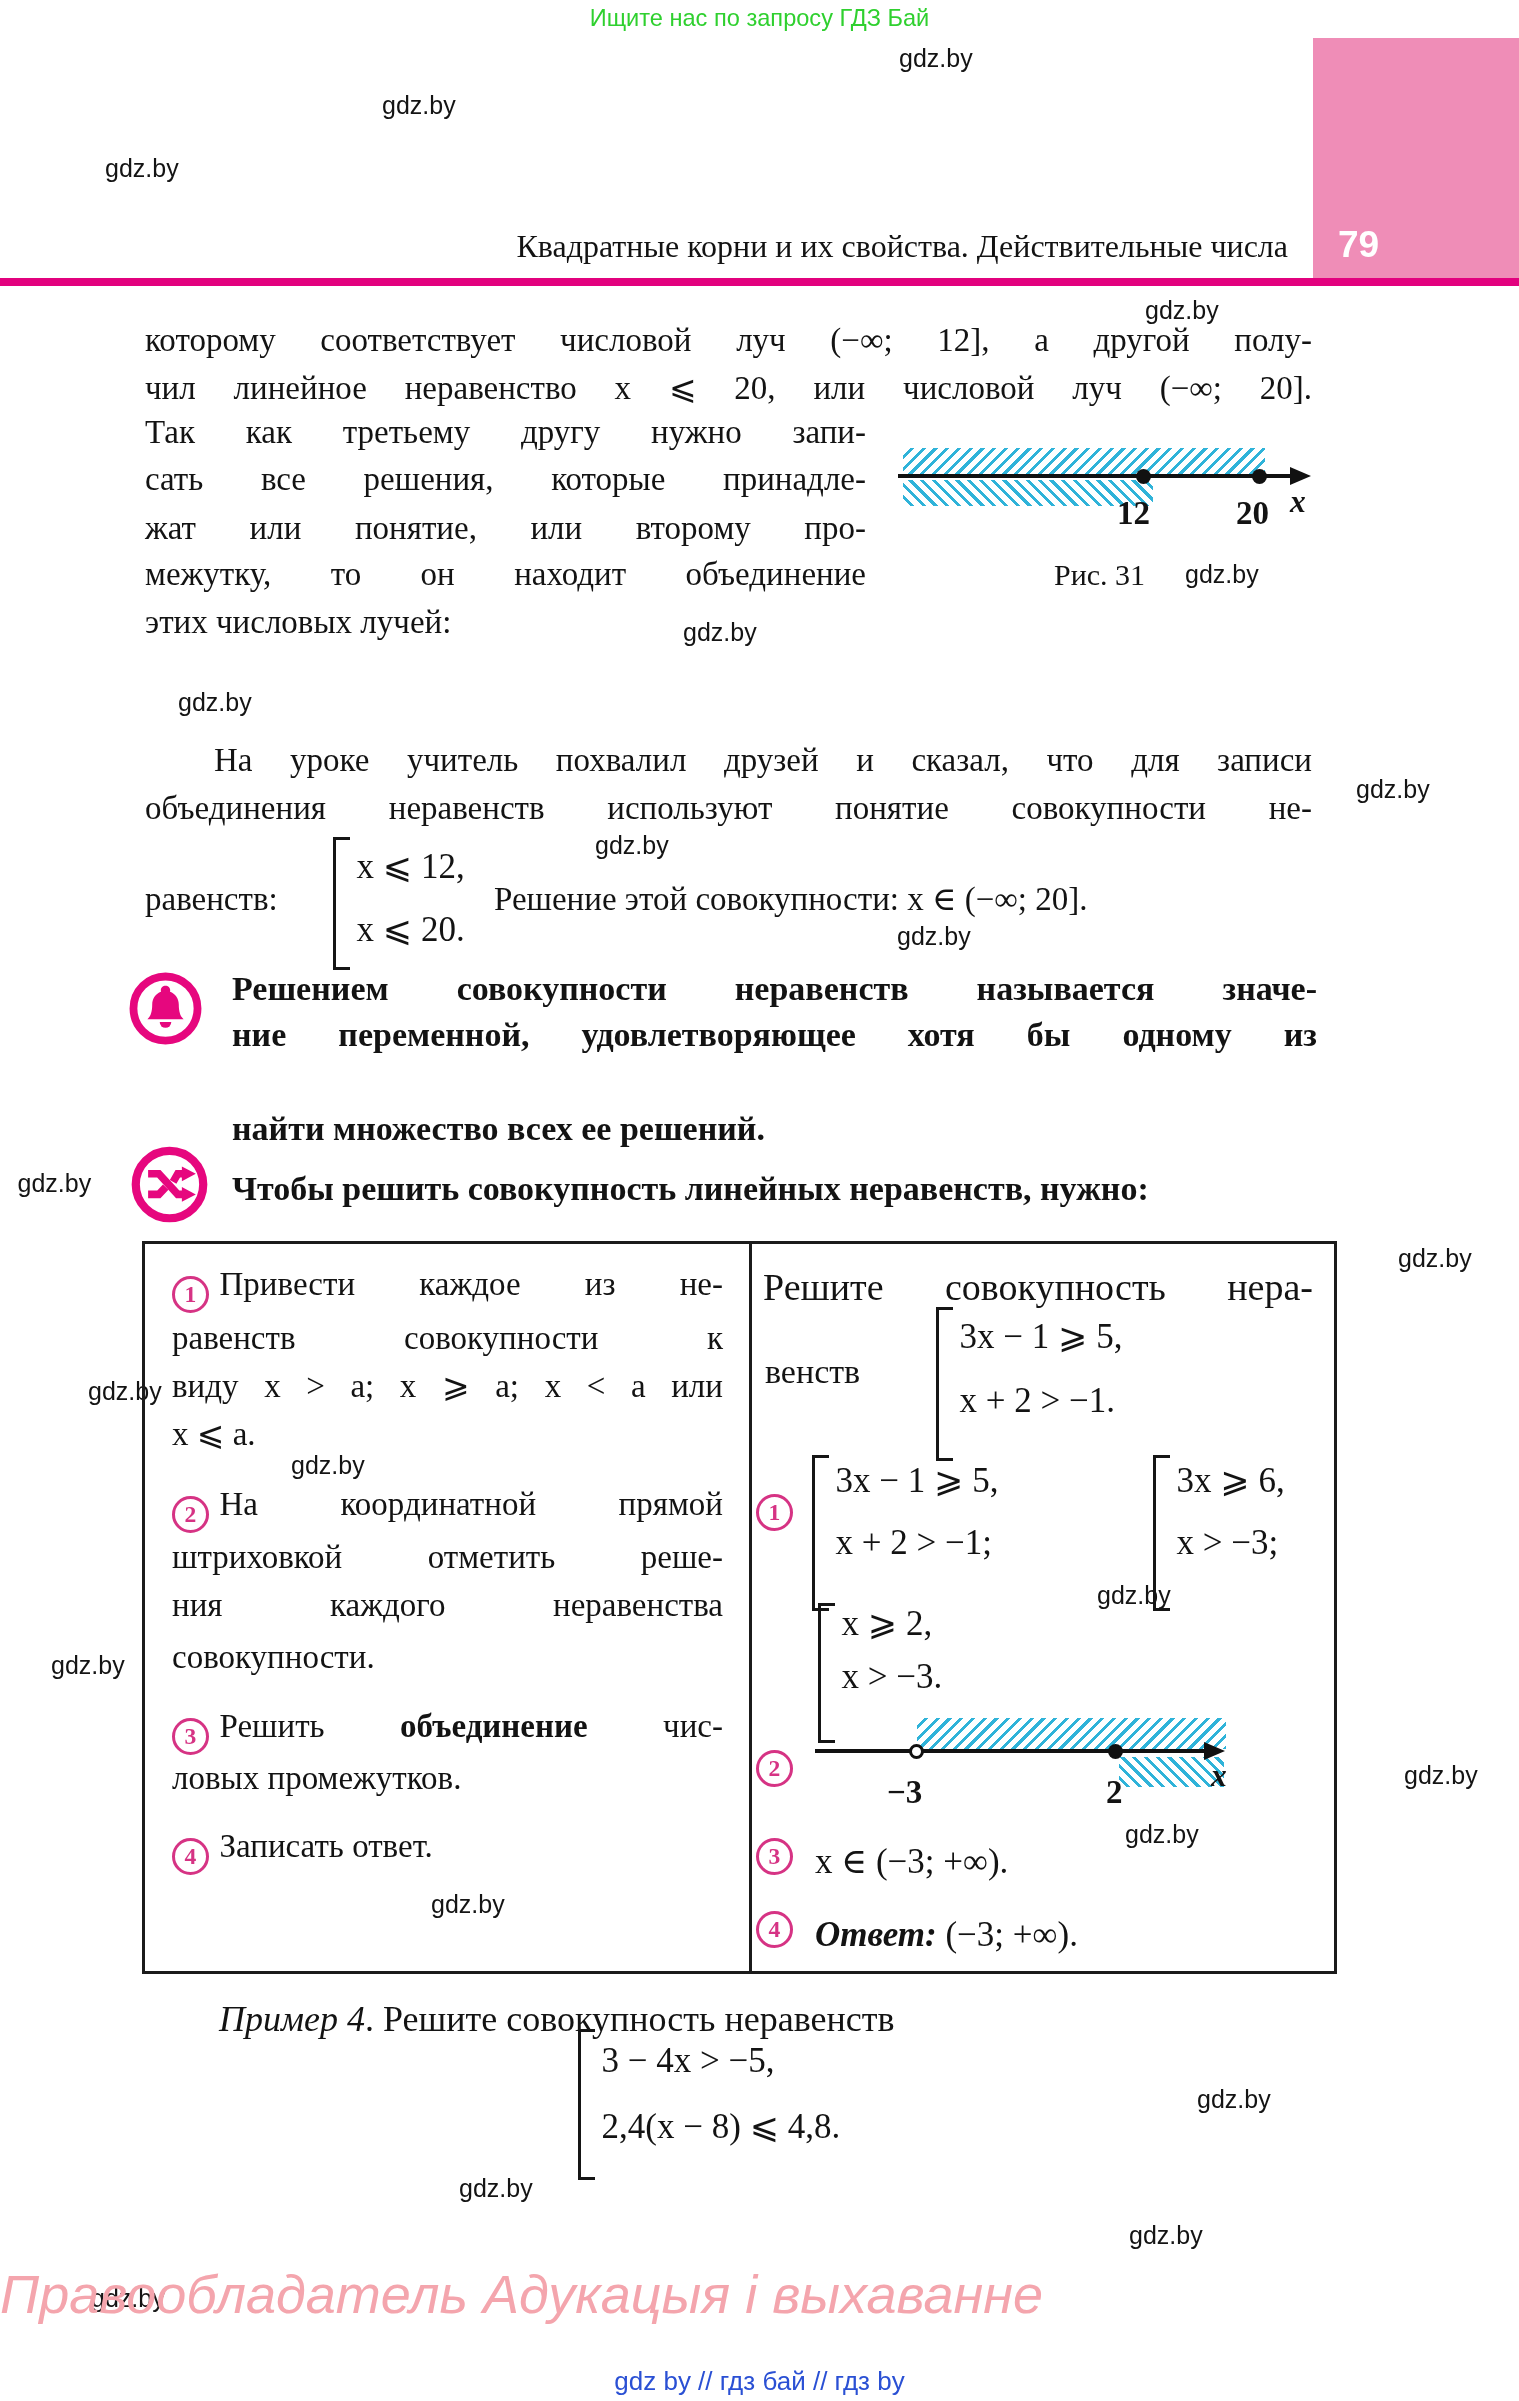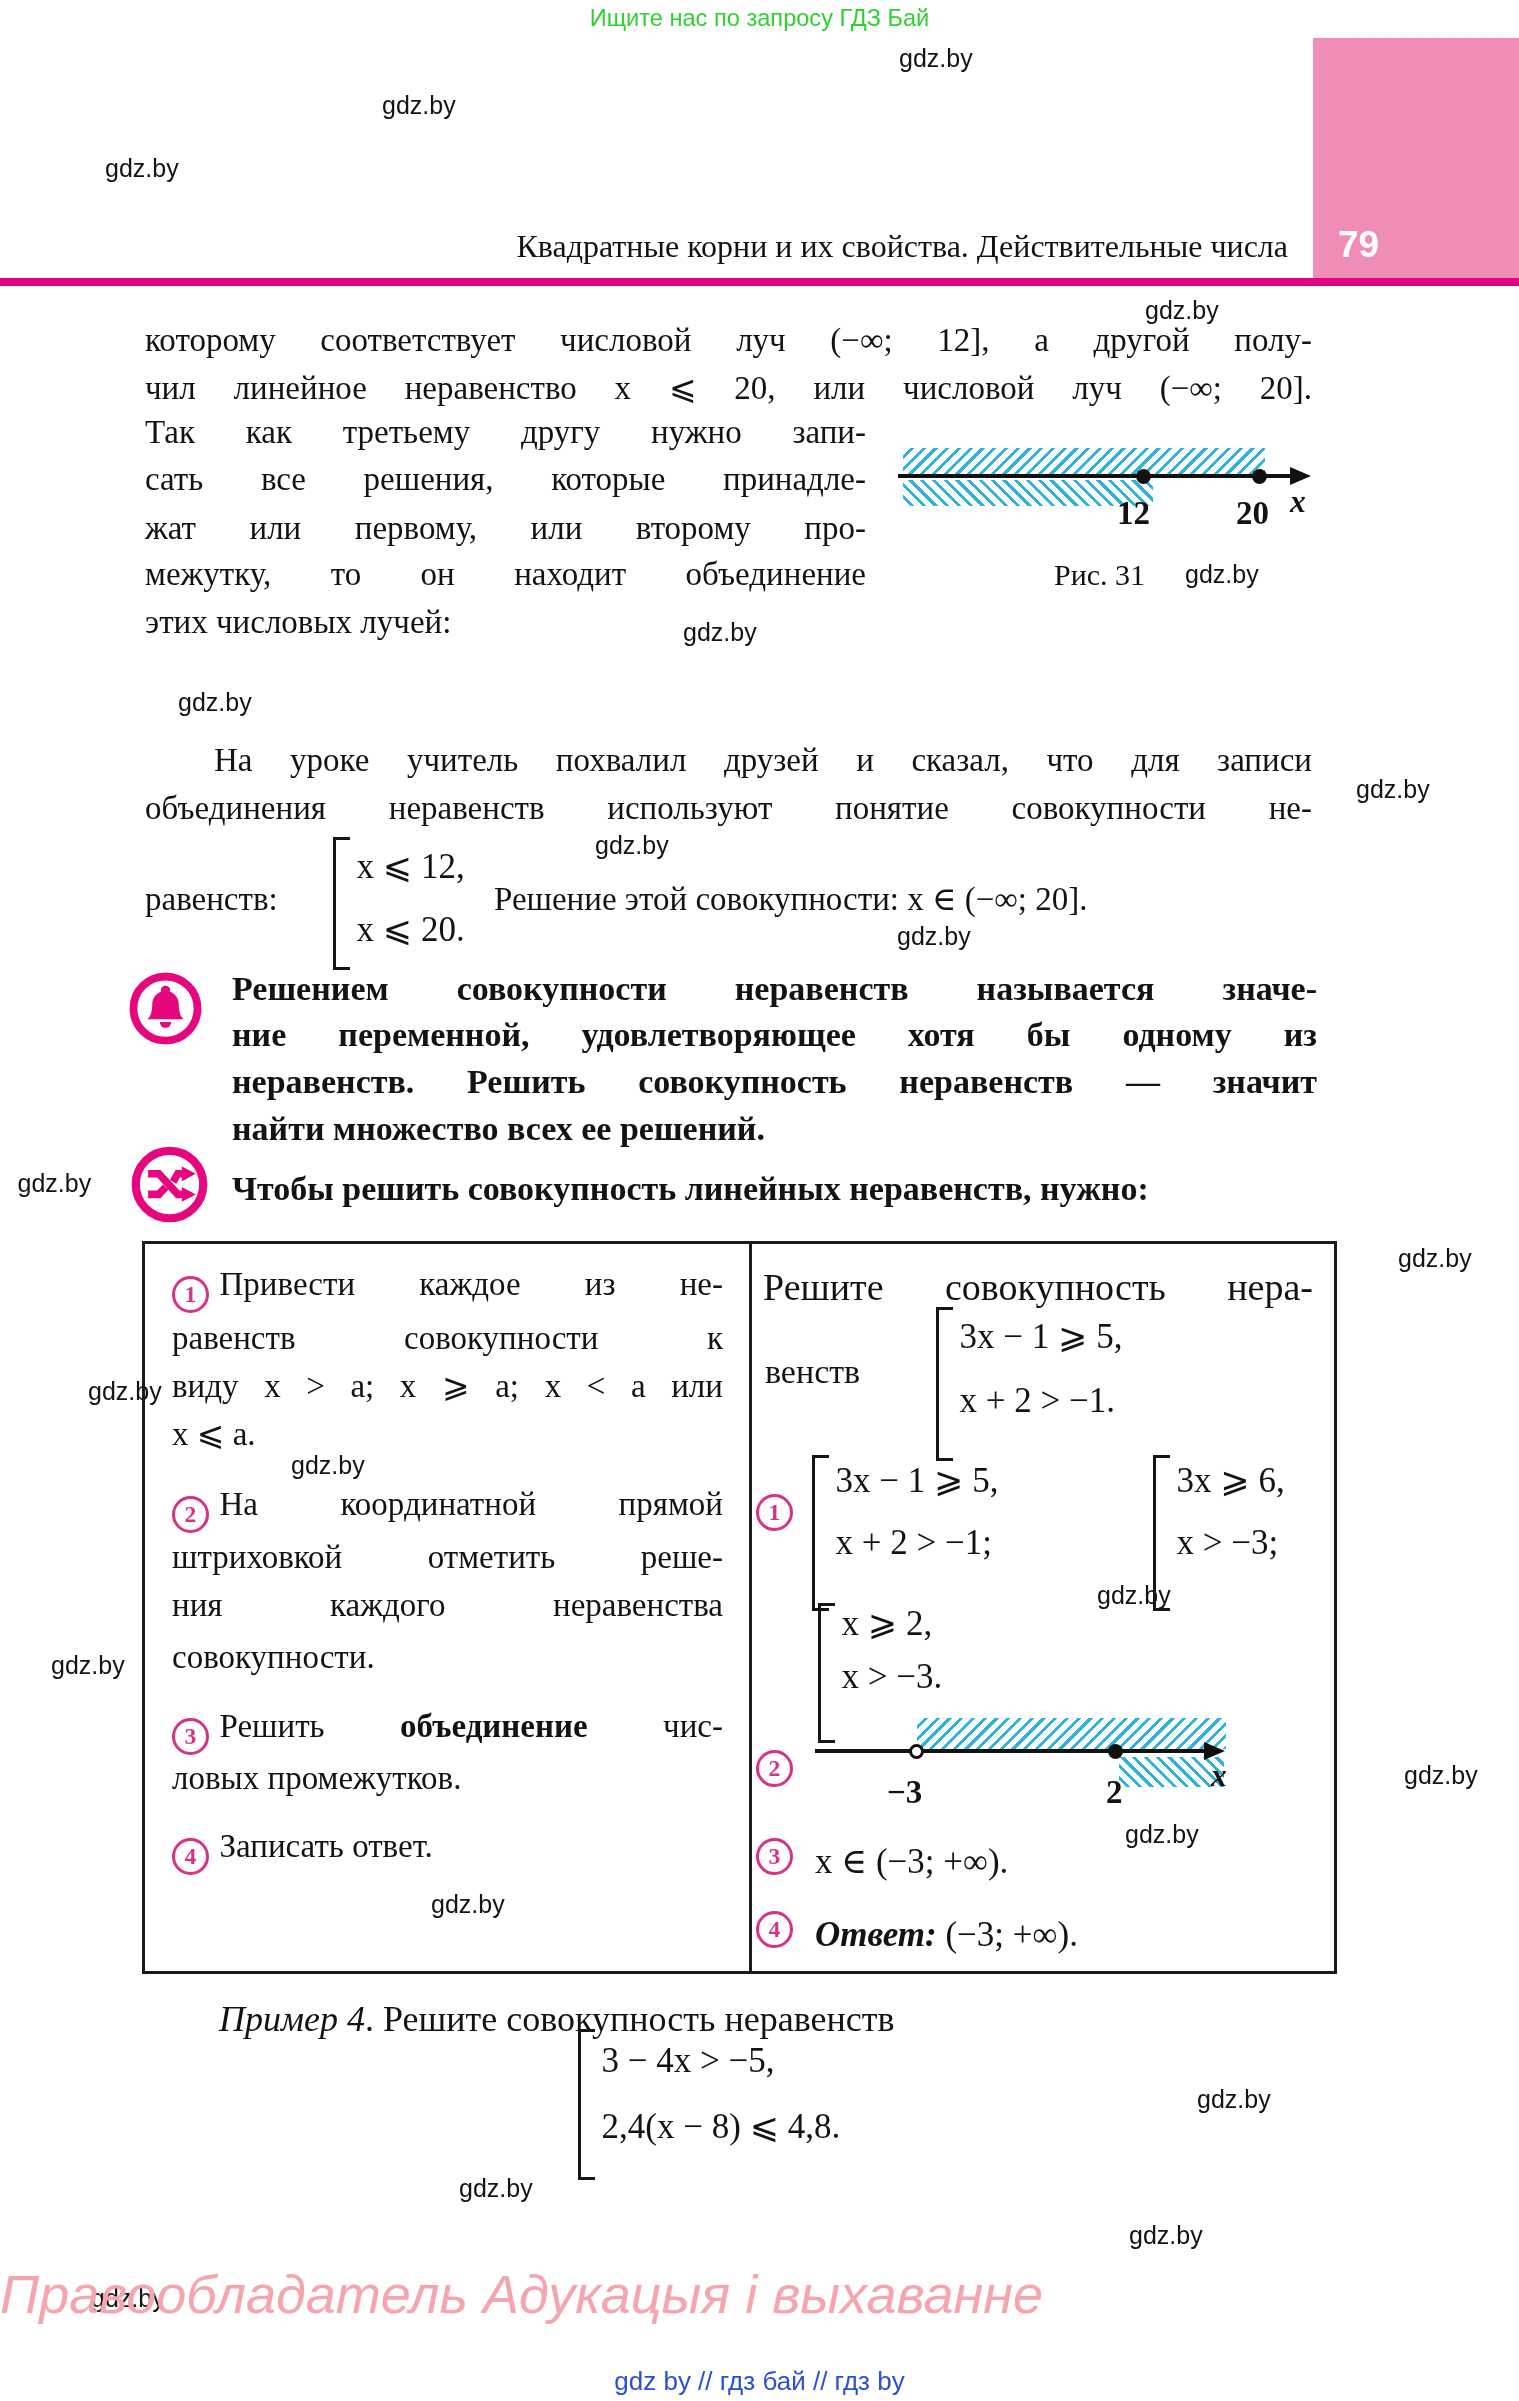--- a/index.html
+++ b/index.html
@@ -82,21 +82,21 @@
   <div class="pagebox">
     <span class="pagenum">79</span>
   </div>
   <div class="rule"></div>
 
   <div class="line jl" style="left:145px;top:320px;width:1167px">которому соответствует числовой луч (−∞; 12], а другой полу-</div>
   <div class="line jl" style="left:145px;top:368px;width:1167px">чил линейное неравенство x ⩽ 20, или числовой луч (−∞; 20].</div>
 
   <div class="line jl" style="left:145px;top:412px;width:721px">Так как третьему другу нужно запи-</div>
   <div class="line jl" style="left:145px;top:459px;width:721px">сать все решения, которые принадле-</div>
-  <div class="line jl" style="left:145px;top:508px;width:721px">жат или первому, или второму про-</div>
+  <div class="line jl" style="left:145px;top:508px;width:721px">жат или понятие, или второму про-</div>
   <div class="line jl" style="left:145px;top:554px;width:721px">межутку, то он находит объединение</div>
   <div class="line" style="left:145px;top:602px">этих числовых лучей:</div>
 
   <div class="abs" style="left:898px;top:442px;width:438px;height:105px">
     <div class="h1" style="left:5.3px;top:6.1px;width:362px;height:26px"></div>
     <div class="h2" style="left:5.3px;top:38px;width:250px;height:26px"></div>
     <div class="axis" style="left:0;top:32px;width:403px"></div>
     <div class="arr" style="left:392px;top:25px"></div>
     <div class="dot" style="left:238px;top:27px"></div>
     <div class="dot" style="left:354px;top:27px"></div>
@@ -116,21 +116,20 @@
   </div>
   <div class="line" style="left:494px;top:879px">Решение этой совокупности: x ∈ (−∞; 20].</div>
 
   <svg class="abs" style="left:128px;top:971px" width="75" height="75" viewBox="0 0 48 48">
     <circle cx="24" cy="24" r="20.5" fill="none" stroke="#e6077e" stroke-width="5"></circle>
     <path fill="#e6077e" d="M24 9.5c1.7 0 3 1.3 3 3l-.1.8c3.3 1.2 5.6 4.4 5.6 8.1 0 5.6 1.5 8.1 3.1 9.5H12.4c1.6-1.4 3.1-3.9 3.1-9.5 0-3.7 2.3-6.9 5.6-8.1l-.1-.8c0-1.7 1.3-3 3-3z"></path>
     <path fill="#e6077e" d="M20.3 32.7h7.4a3.7 3.7 0 0 1-7.4 0z"></path>
   </svg>
   <div class="line jl b" style="left:232px;top:968px;width:1085px;font-size:34px">Решением совокупности неравенств называется значе-</div>
   <div class="line jl b" style="left:232px;top:1014px;width:1085px;font-size:34px">ние переменной, удовлетворяющее хотя бы одному из</div>
-  <div class="line jl b" style="left:232px;top:1061px;width:1085px;font-size:34px">неравенств. Решить совокупность неравенств — значит</div>
   <div class="line b" style="left:232px;top:1108px;font-size:34px">найти множество всех ее решений.</div>
 
   <svg class="abs" style="left:130px;top:1145px" width="79" height="79" viewBox="0 0 48 48">
     <circle cx="24" cy="24" r="20.5" fill="none" stroke="#e6077e" stroke-width="5"></circle>
     <g stroke="#e6077e" stroke-width="4.6" fill="none">
       <path d="M11 17.5h6.5L29 30h4"></path>
       <path d="M11 30h6.5l4.2-4.4"></path>
       <path d="M26.2 22.4 29 17.5h4"></path>
     </g>
     <path fill="#e6077e" d="M31.5 13 40 17.5 31.5 22z"></path>

